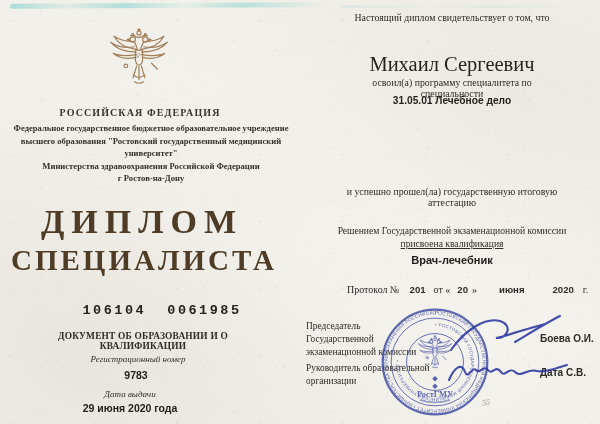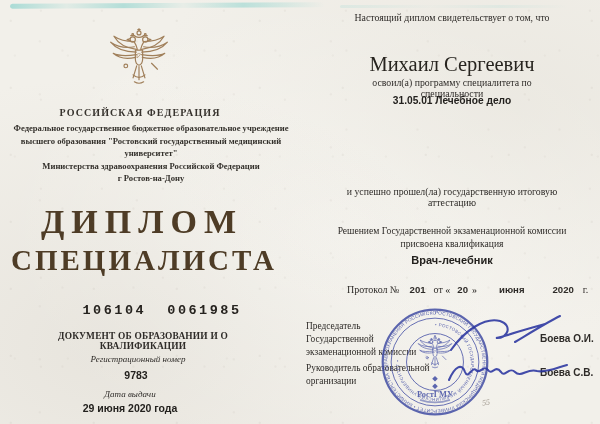--- a/index.html
+++ b/index.html
@@ -49,21 +49,21 @@
   .datelab{left:30px;top:389px;width:200px;font-size:9px;}
   .dateval{left:30px;top:402px;width:200px;font-size:10.5px;font-weight:700;color:#23211e;}
 
   .intro{left:352px;top:12px;width:200px;font-size:9.8px;}
   .surname{left:352px;top:27px;width:200px;font-size:22.5px;color:#27241f;}
   .given{left:352px;top:53px;width:200px;font-size:20.5px;color:#27241f;}
   .program{left:340px;top:77px;width:224px;font-size:9.8px;}
   .spec{left:352px;top:95px;width:200px;font-size:10.2px;font-weight:700;color:#23211e;}
   .attest{left:328px;top:186px;width:248px;font-size:9.8px;}
   .qint1{left:335px;top:225px;width:234px;font-size:9.6px;}
-  .qint2{left:335px;top:238px;width:234px;font-size:9.6px;}
+  .qint2{left:335px;top:238px;width:234px;font-size:9.6px;text-decoration:underline;}
   .qual{left:352px;top:254px;width:200px;font-size:11px;font-weight:700;color:#23211e;}
 
   .protocol{left:347px;top:284px;display:flex;font-size:10px;align-items:baseline;}
   .protocol .v{font-family:"Liberation Sans","DejaVu Sans",sans-serif;font-weight:600;font-size:9.6px;}
   .p-num{margin-left:10px;} .p-from{margin-left:8px;} .p-day{margin-left:7px;}
   .p-q{margin-left:4px;} .p-month{margin-left:22px;} .p-year{margin-left:28px;} .p-suf{margin-left:9px;}
 
   .chairlab{left:306px;top:320px;width:155px;font-size:9.4px;line-height:13.2px;}
   .headlab{left:306px;top:362px;width:172px;font-size:9.4px;line-height:13.2px;}
   .chairname{left:540px;top:333px;font-size:10px;font-weight:600;}
@@ -161,21 +161,21 @@
   <div class="abs chairlab">
     <div>Председатель</div>
     <div>Государственной</div>
     <div>экзаменационной комиссии</div>
   </div>
   <div class="abs headlab">
     <div>Руководитель образовательной</div>
     <div>организации</div>
   </div>
   <div class="abs chairname sans">Боева О.И.</div>
-  <div class="abs headname sans">Боева С.В.</div>
+  <div class="abs headname sans">Дата С.В.</div>
 
   <svg class="abs stamp" viewBox="0 0 120 120">
     <defs>
       <path id="ringA" d="M60,9 a51,51 0 1 1 -0.1,0" fill="none"></path>
       <path id="ringB" d="M60,21.5 a38.5,38.5 0 1 1 -0.1,0" fill="none"></path>
     </defs>
     <circle cx="60" cy="60" r="56" fill="none" stroke="currentColor" stroke-width="2.4"></circle>
     <circle cx="60" cy="60" r="47" fill="none" stroke="currentColor" stroke-width="1"></circle>
     <circle cx="60" cy="60" r="30.5" fill="none" stroke="currentColor" stroke-width="1"></circle>
     <text fill="currentColor" font-size="5.1" letter-spacing="0.2" font-family="Liberation Sans, sans-serif">

